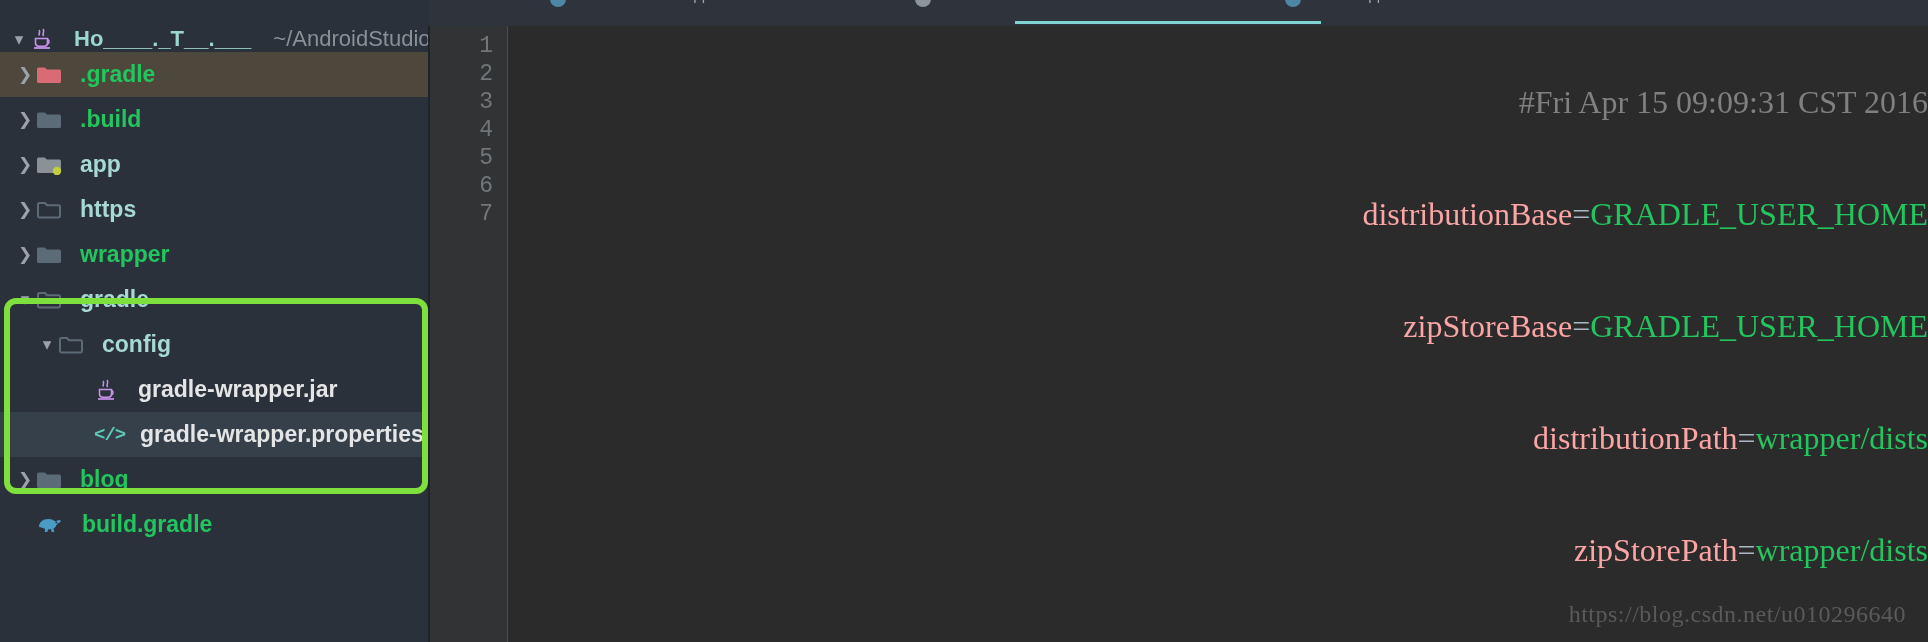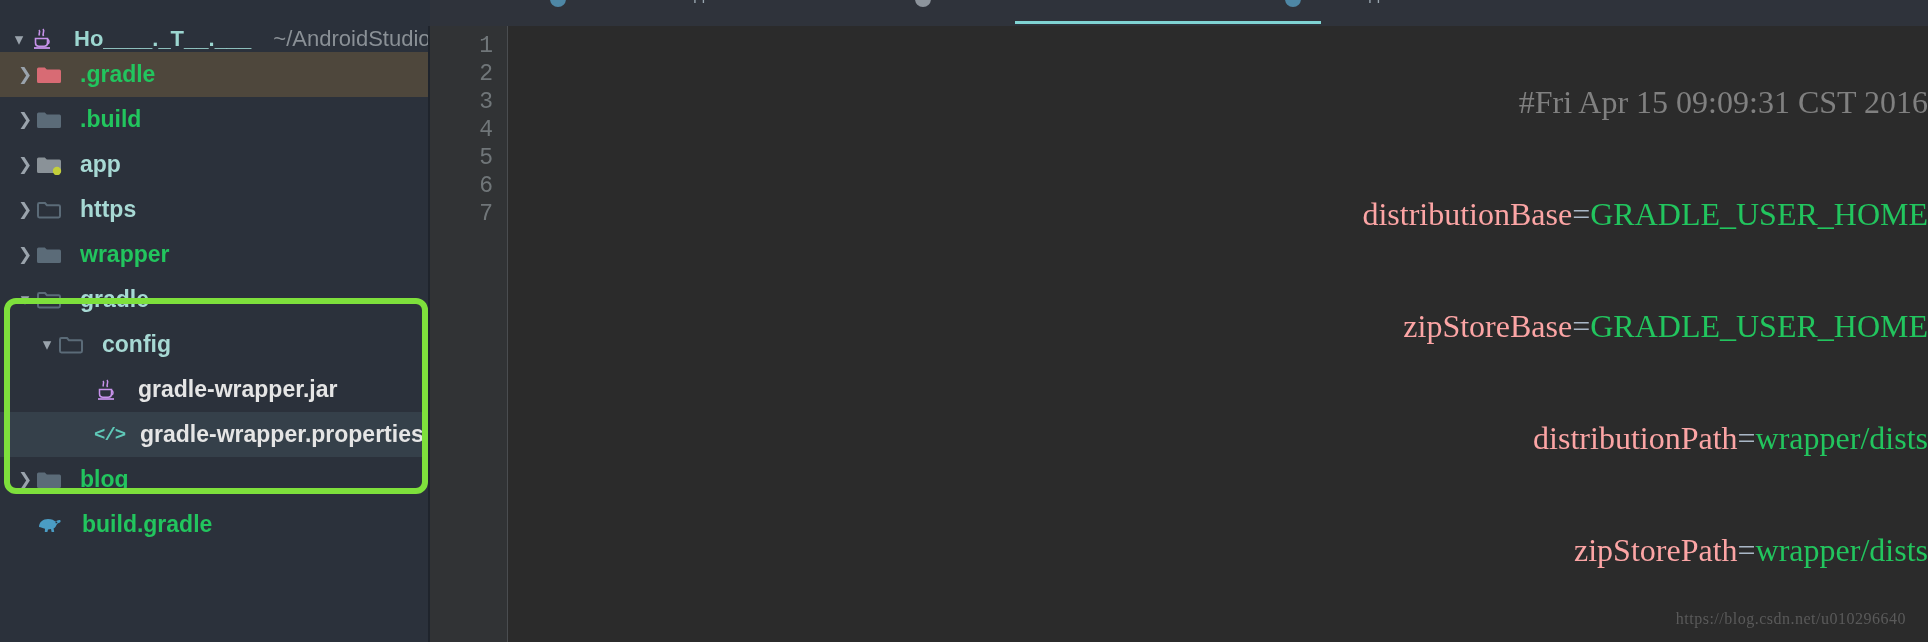--- a/index.html
+++ b/index.html
@@ -173,21 +173,21 @@
   .tok-key     { color: #fca5a5; }
   .tok-eq      { color: #a9b7c6; }
   .tok-val     { color: #22c55e; }
 
   
   .watermark {
     position: absolute;
     right: 22px; bottom: 14px;
     color: #5a5a5a;
     font-family: "Liberation Serif", serif;
-    font-size: 16px;
+    font-size: 24px;
     letter-spacing: 0.5px;
   }
 </style>
 </head>
 <body>
 
 <div id="app">
 
   <div class="top-strip">
     <div class="left-pane-strip"></div>

